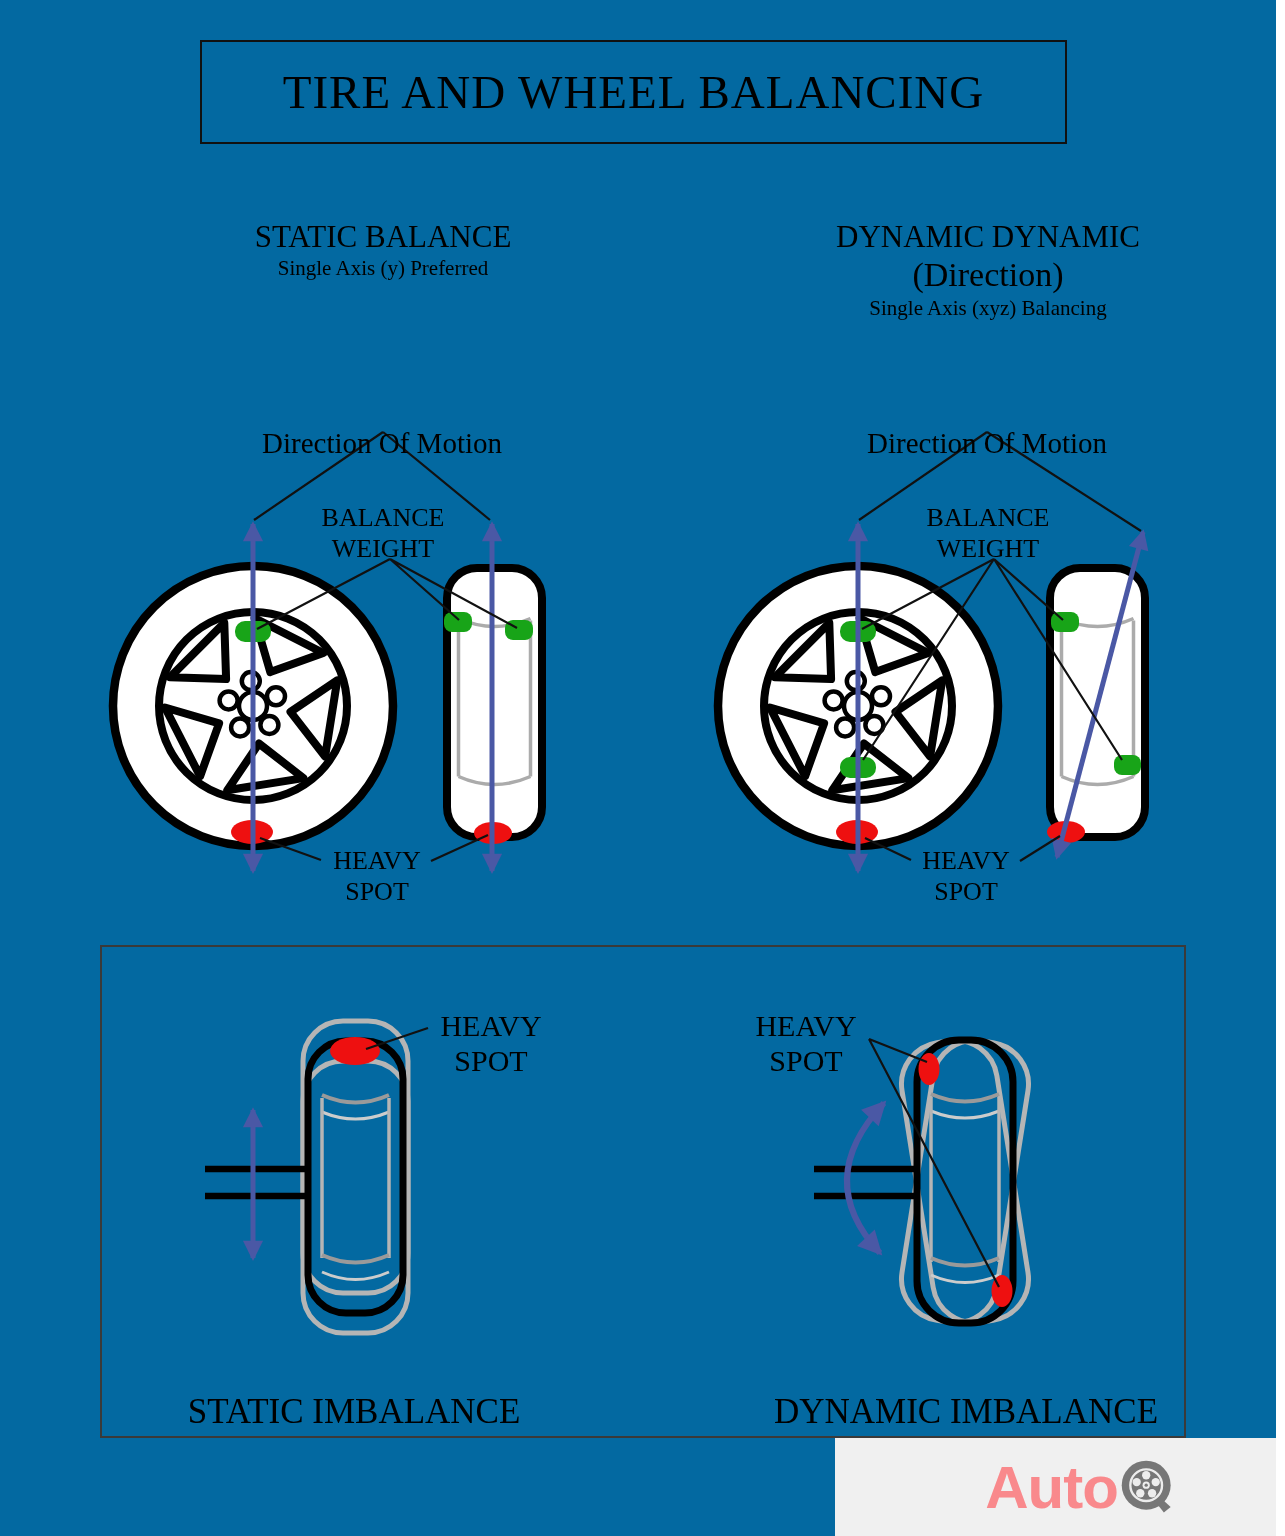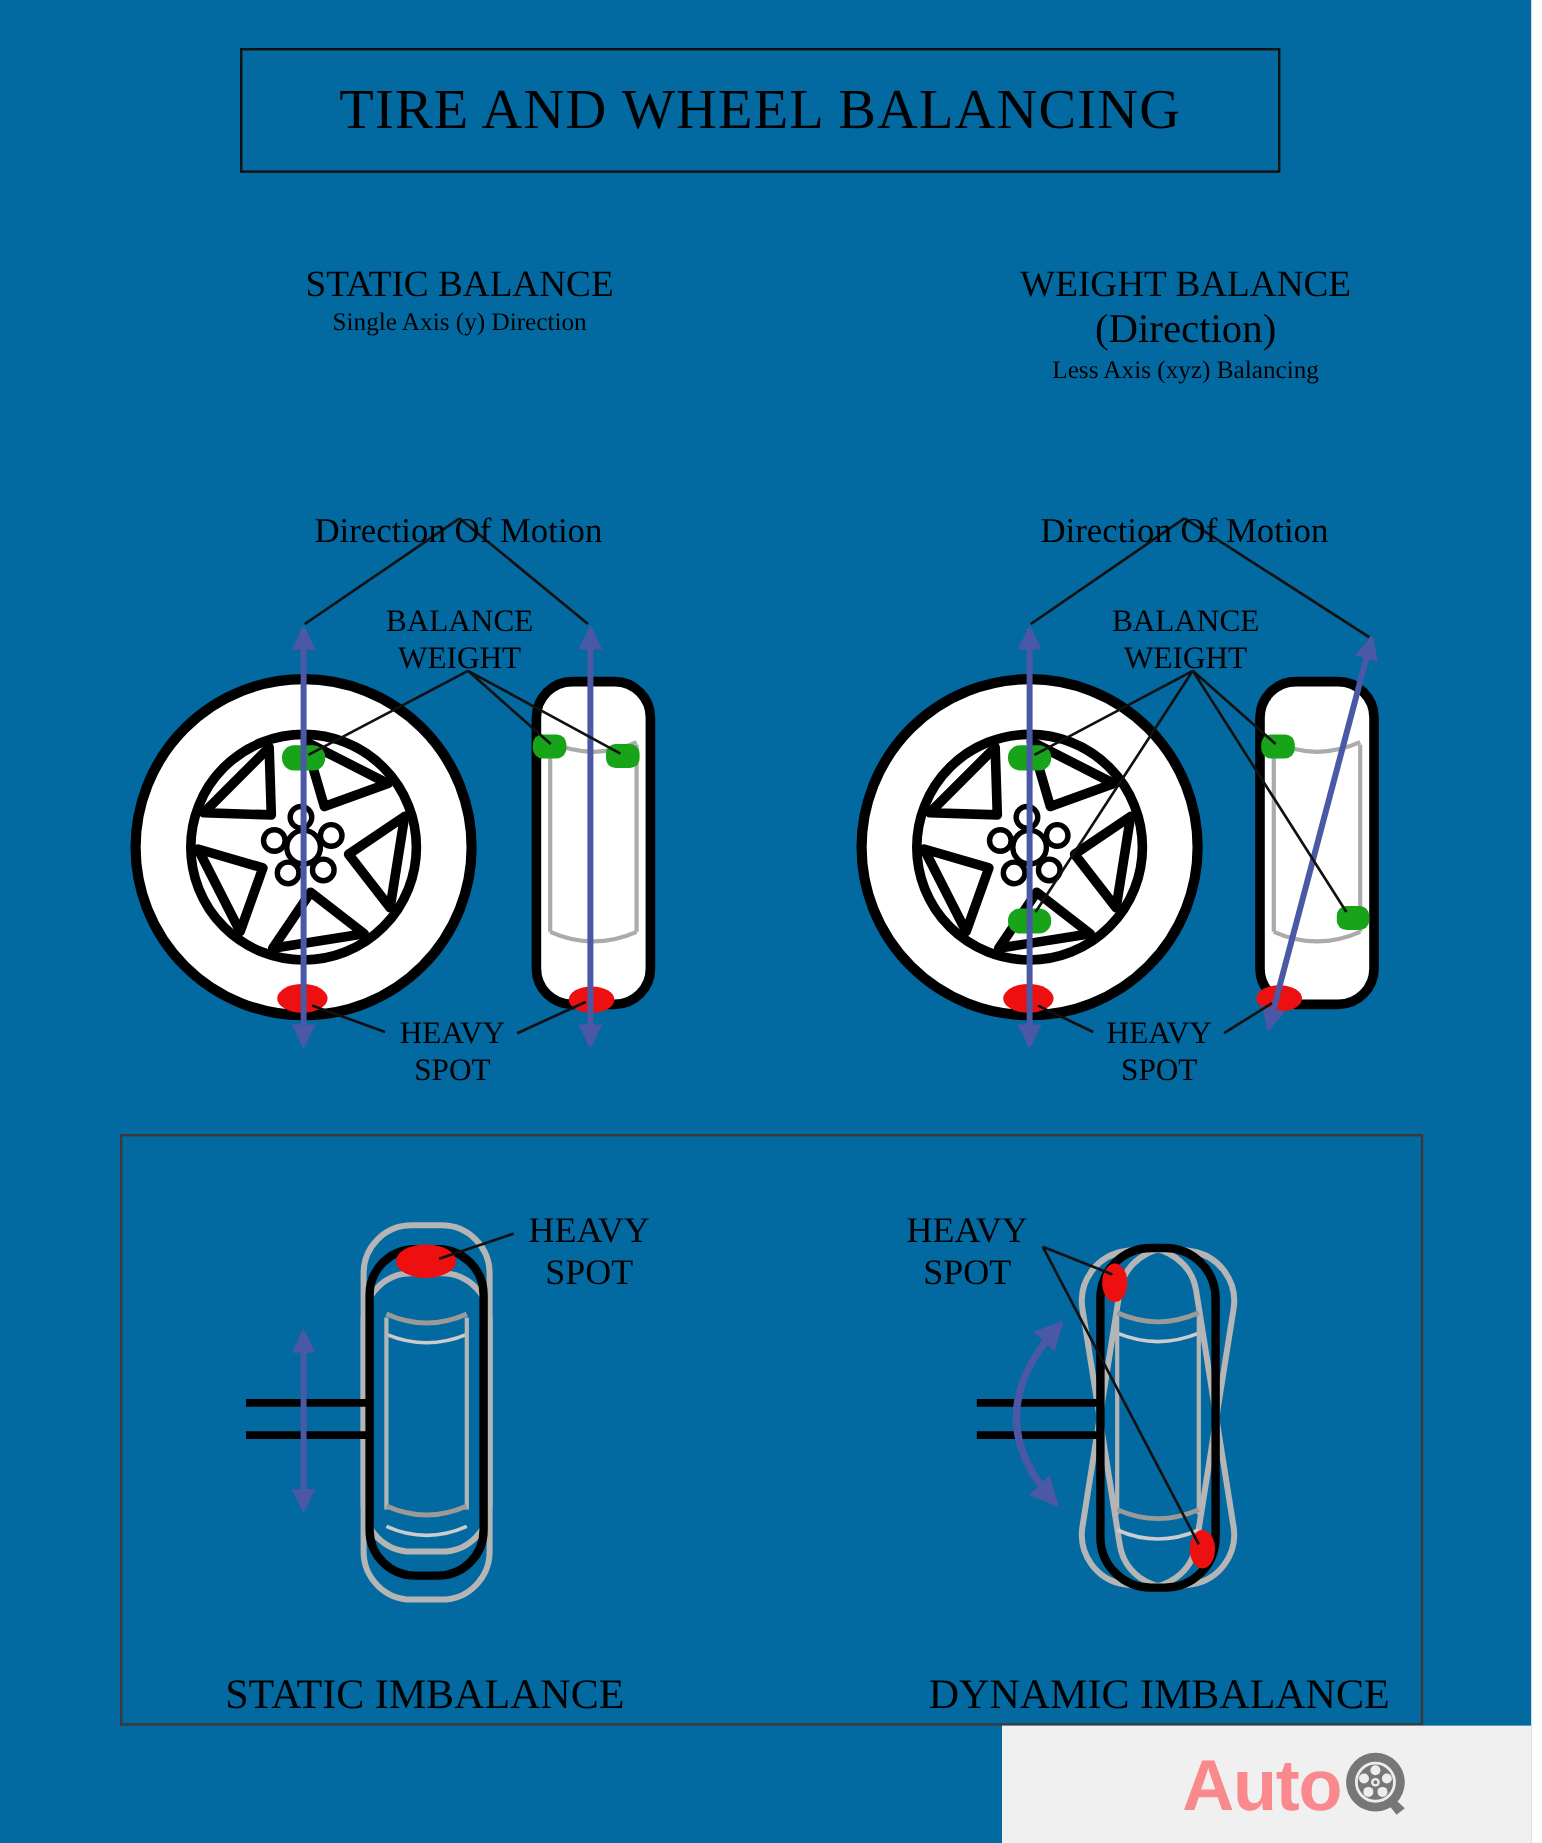--- a/index.html
+++ b/index.html
@@ -146,26 +146,26 @@
       <path class="ptr" d="M869,1039 L927,1062 M869,1039 L999,1287"></path>
     </g>
   </svg>
 
   <div class="title-box">
     <div class="title">TIRE AND WHEEL BALANCING</div>
   </div>
 
   <div class="col-head" style="left:133px">
     <div class="h1">STATIC BALANCE</div>
-    <div class="h3">Single Axis (y) Direction</div>
+    <div class="h3">Single Axis (y) Preferred</div>
   </div>
   <div class="col-head" style="left:738px">
-    <div class="h1">WEIGHT BALANCE</div>
+    <div class="h1">DYNAMIC DYNAMIC</div>
     <div class="h2">(Direction)</div>
-    <div class="h3">Less Axis (xyz) Balancing</div>
+    <div class="h3">Single Axis (xyz) Balancing</div>
   </div>
 
   <div class="lbl dom" style="left:232px">Direction Of Motion</div>
   <div class="lbl dom" style="left:837px">Direction Of Motion</div>
 
   <div class="lbl bw" style="left:301px">BALANCE WEIGHT</div>
   <div class="lbl bw" style="left:906px">BALANCE WEIGHT</div>
 
   <div class="lbl hs-top" style="left:315px">HEAVY SPOT</div>
   <div class="lbl hs-top" style="left:904px">HEAVY SPOT</div>

